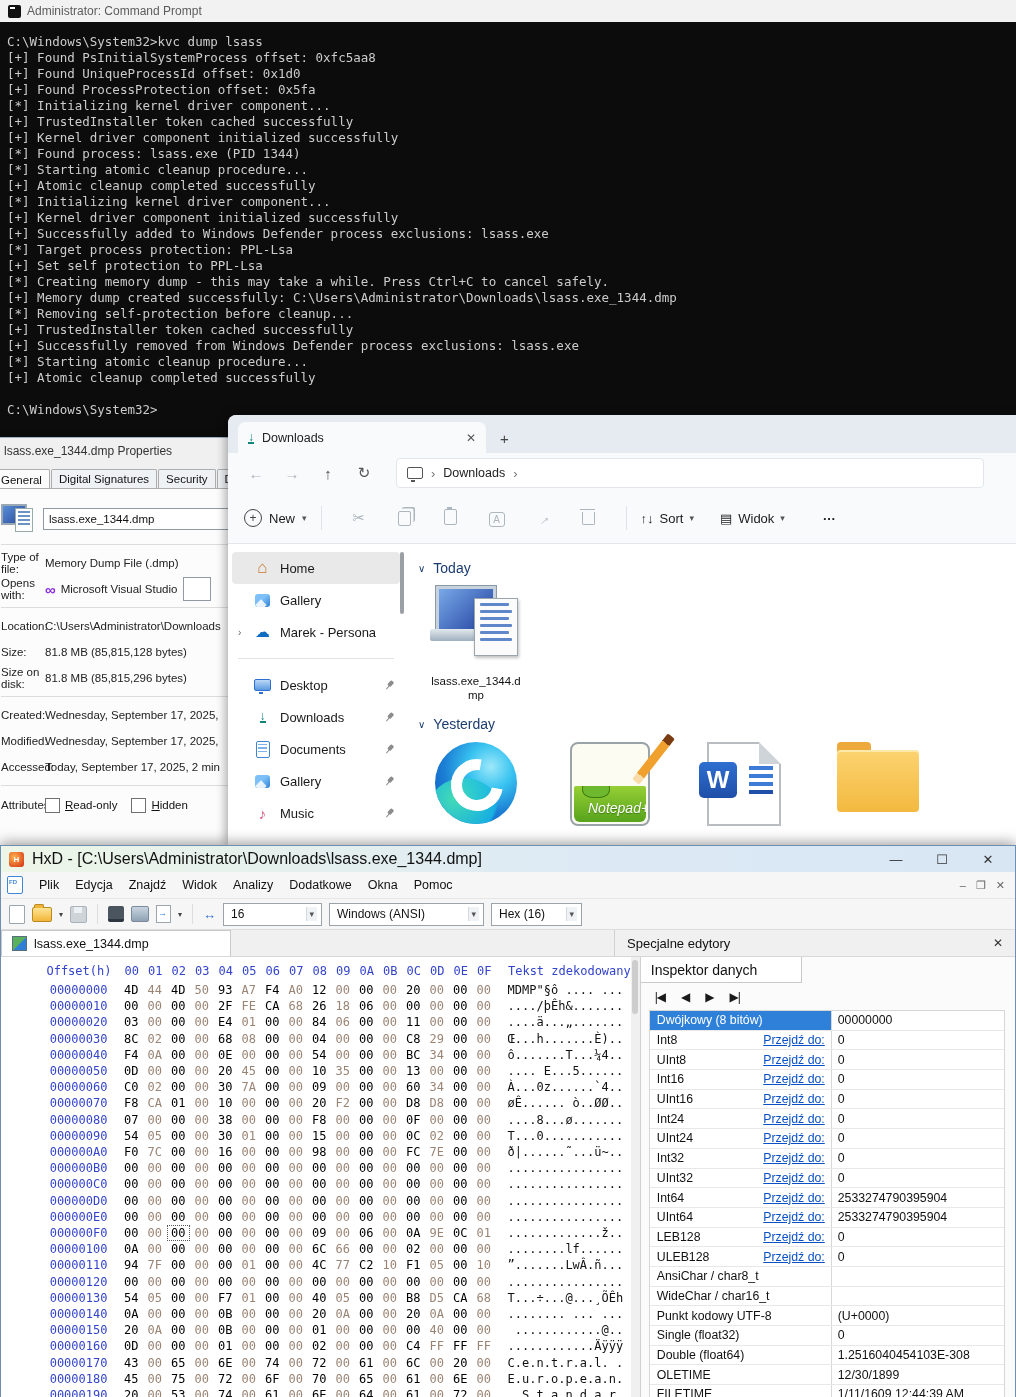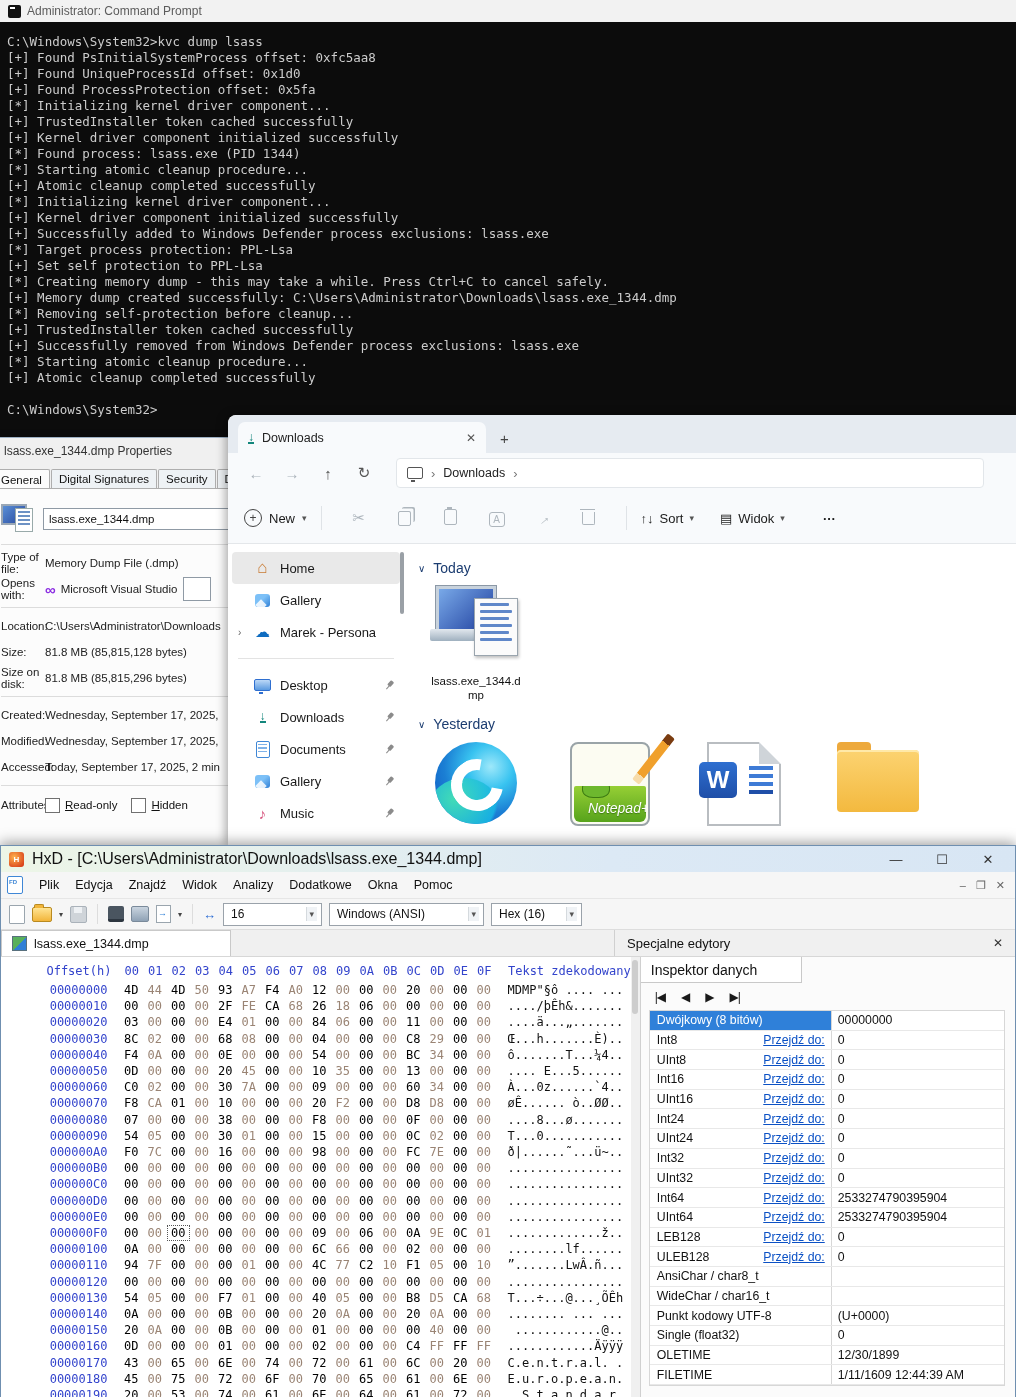--- a/index.html
+++ b/index.html
@@ -648,20 +648,26 @@
             <div class="ival">(U+0000)</div>
           </div>
           <div class="irow">
             <div class="iname">
               <span>Single (float32)</span>
             </div>
             <div class="ival">0</div>
           </div>
           <div class="irow">
             <div class="iname">
+              <span>Double (float64)</span>
+            </div>
+            <div class="ival">1.2516040454103E-308</div>
+          </div>
+          <div class="irow">
+            <div class="iname">
               <span>OLETIME</span>
             </div>
             <div class="ival">12/30/1899</div>
           </div>
           <div class="irow">
             <div class="iname">
               <span>FILETIME</span>
             </div>
             <div class="ival">1/11/1609 12:44:39 AM</div>
           </div>

